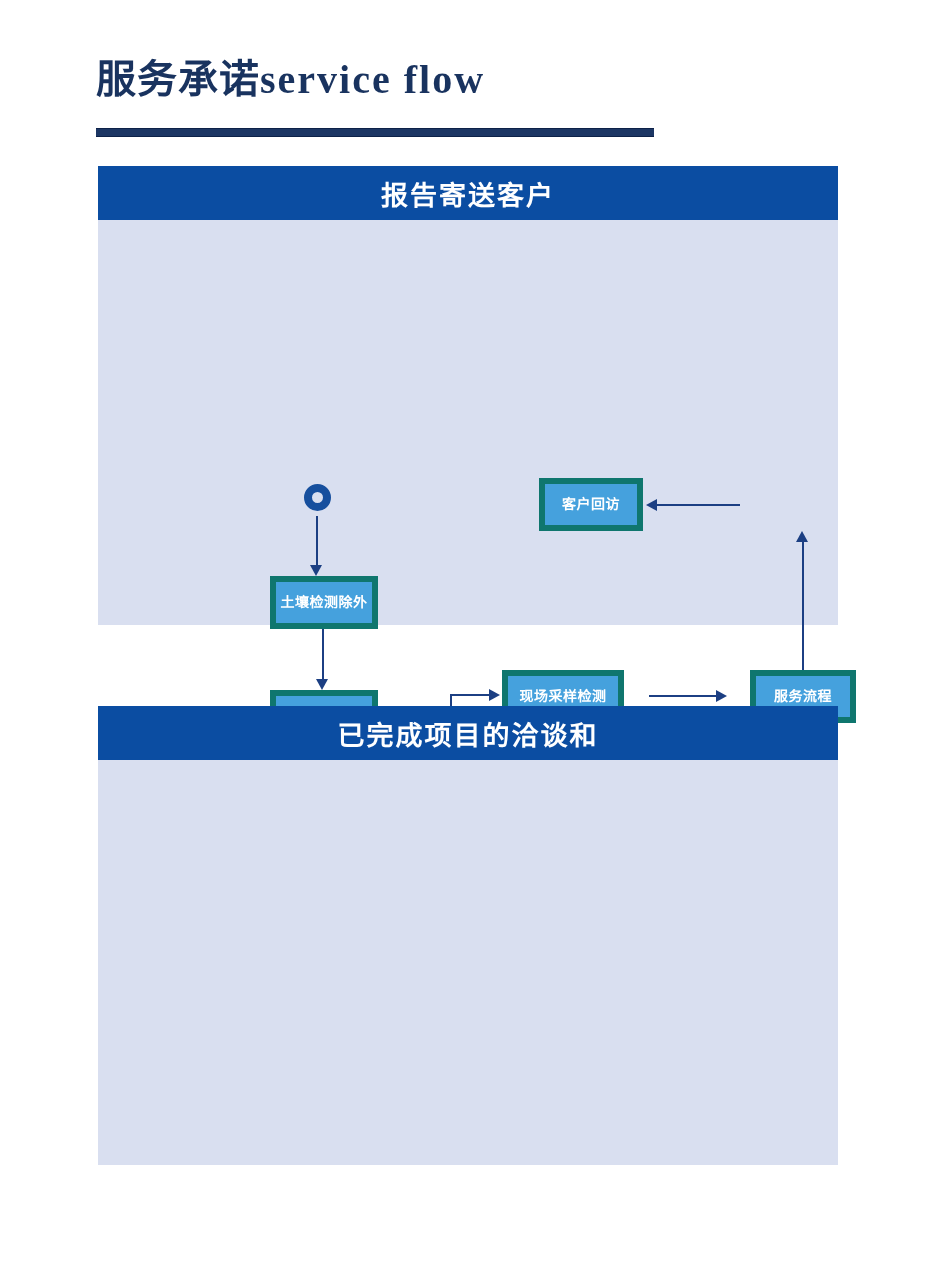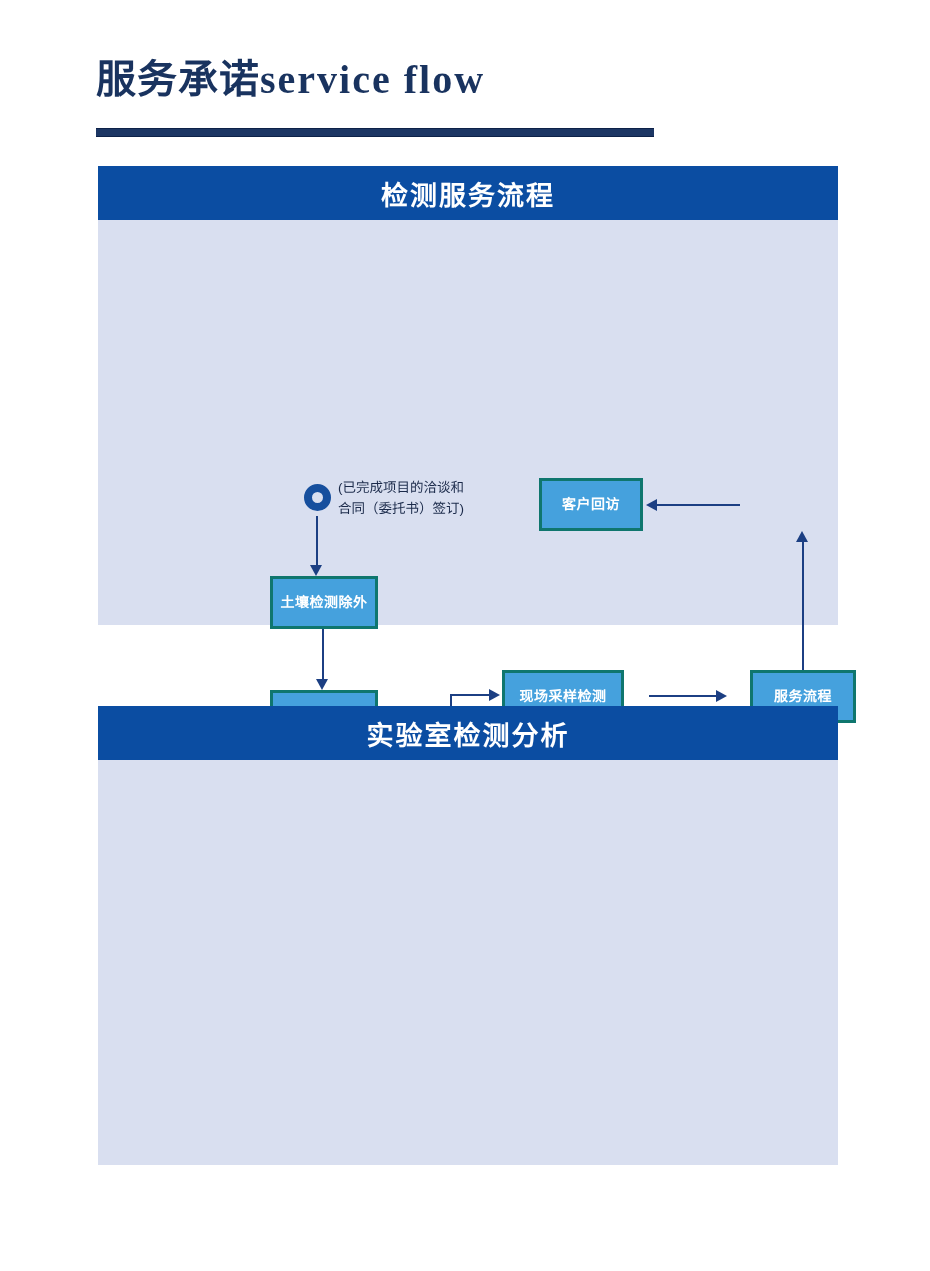--- a/index.html
+++ b/index.html
@@ -73,21 +73,21 @@
   .panel {
     position: relative;
     height: 405px;
     background: #d9dff0;
   }
 
   
   .node {
     position: absolute;
     background: #45a1dd;
-    border: 3px solid #0f766e;
+    border: 6px solid #0f766e;
     color: #ffffff;
     font-size: 14px;
     font-weight: 700;
     display: flex;
     align-items: center;
     justify-content: center;
     text-align: center;
     line-height: 1.35;
     box-sizing: border-box;
     letter-spacing: 0.5px;
@@ -159,30 +159,26 @@
 <body>
 
 <div class="page-title-wrap">
   <div class="page-title"><span>服务承诺</span><span class="en">service flow</span></div>
   <div class="title-rule"></div>
 </div>
 
 <div class="section section-1">
 
   <div class="section-header">
-    <div class="section-header-title">检测服务流程</div>
+    <div class="section-header-title">报告寄送客户</div>
   </div>
 
   <div class="panel">
 
     <div class="start-dot" style="left:206px; top:264px;"></div>
-    <div class="start-label" style="left:240px; top:258px;">
-      <div>(已完成项目的洽谈和</div>
-      <div>合同（委托书）签订)</div>
-    </div>
 
     <div class="line-v" style="left:218px; top:296px; height:53px;"></div>
     <div class="arrow arrow-down" style="left:212px; top:345px;"></div>
 
     <div class="node" style="left:172px; top:356px; width:108px; height:53px;">
       <span>土壤检测除外</span>
     </div>
 
     <div class="line-v" style="left:224px; top:409px; height:54px;"></div>
     <div class="arrow arrow-down" style="left:218px; top:459px;"></div>
@@ -229,21 +225,21 @@
       <div class="promise-title">服务承诺：</div>
       <div>现场检测到报告寄送不超过10个工作日（土壤检测除外）。</div>
     </div>
 
   </div>
 </div>
 
 <div class="section section-2">
 
   <div class="section-header">
-    <div class="section-header-title">实验室检测分析</div>
+    <div class="section-header-title">已完成项目的洽谈和</div>
   </div>
 
   <div class="panel">
 
     
     
     
     
     
     

